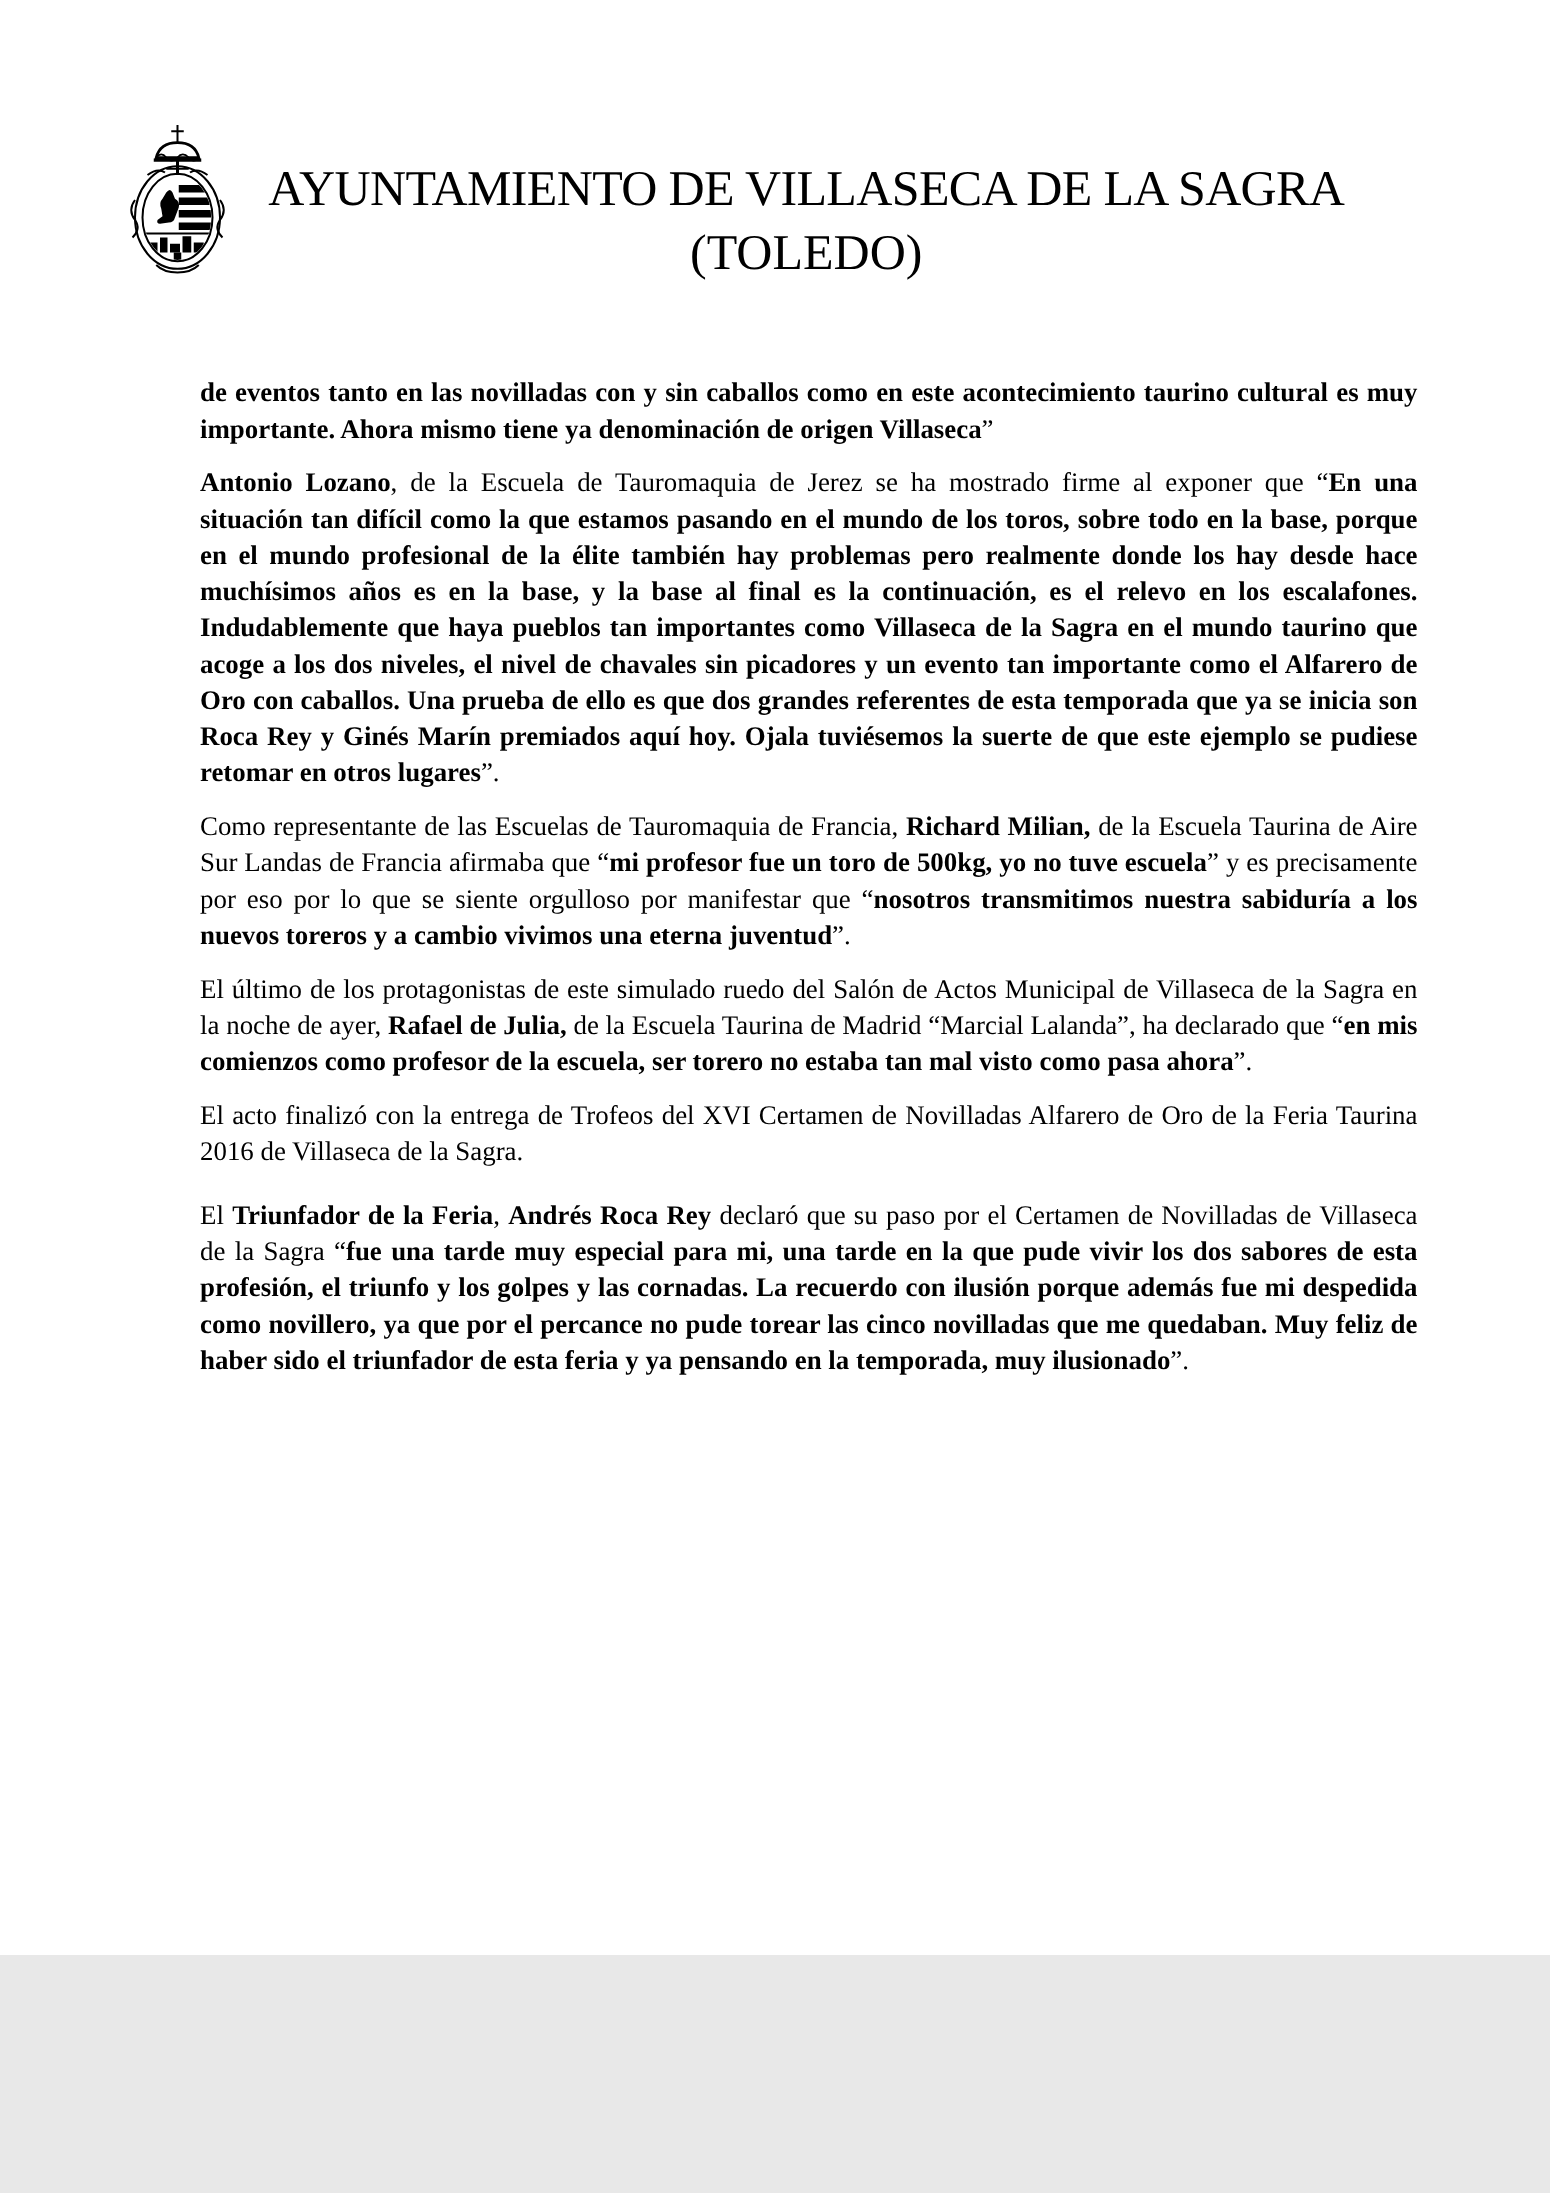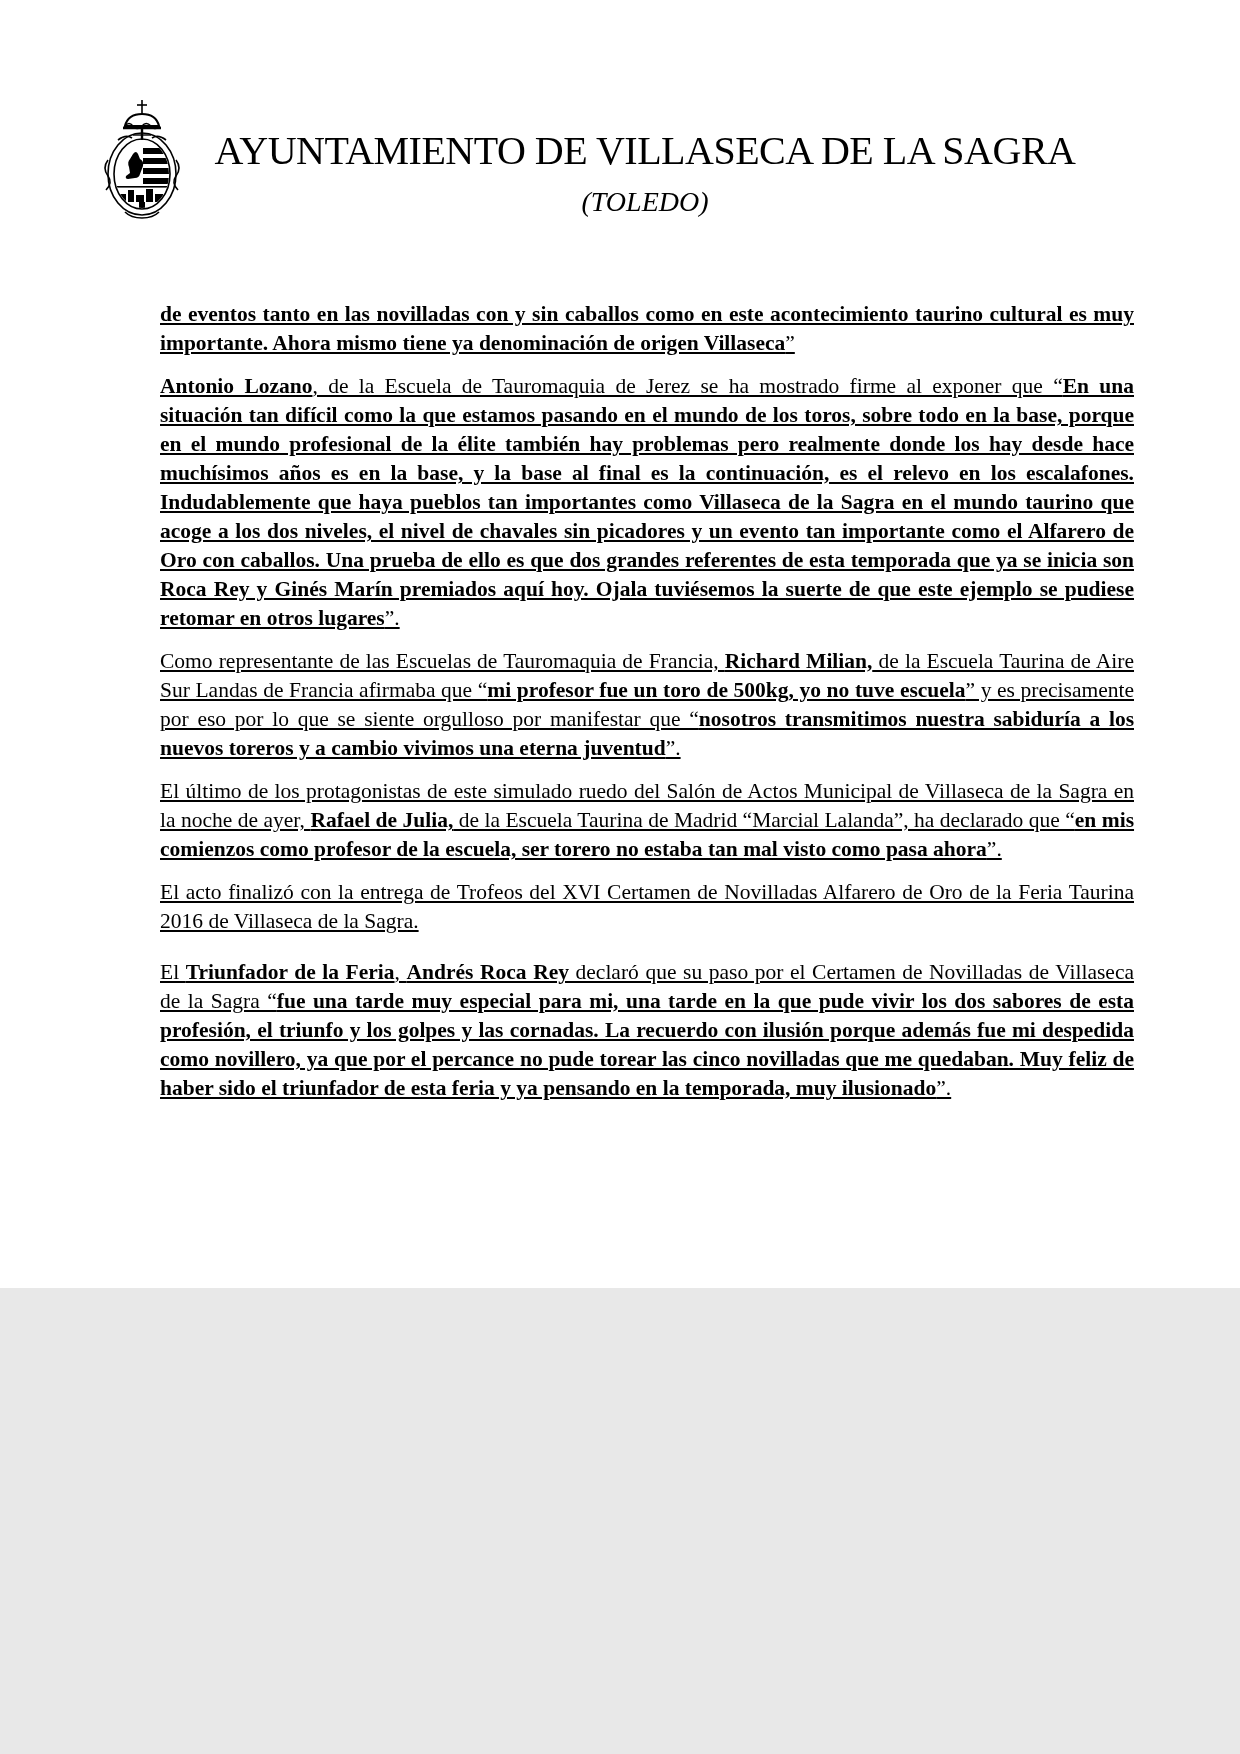--- a/index.html
+++ b/index.html
@@ -3,21 +3,21 @@
 <meta charset="utf-8">
 <style>
   html, body {
     margin: 0;
     padding: 0;
     background: #e8e8e8;
   }
   .page {
     position: relative;
     width: 1240px;
-    height: 1288px;
+    height: 1564px;
     margin: 0 auto;
     background: #ffffff;
     color: #000000;
     font-family: "Liberation Serif", "DejaVu Serif", serif;
     overflow: hidden;
     box-sizing: border-box;
   }
   .doc-header {
     display: flex;
     align-items: flex-start;
@@ -33,30 +33,28 @@
     text-align: center;
     padding-top: 28px;
   }
   .org-title {
     font-size: 40px;
     line-height: 50px;
     letter-spacing: -0.5px;
     white-space: nowrap;
   }
   .org-subtitle {
-    font-size: 28px;
+    font-size: 40px;
     line-height: 52px;
-    font-style: italic;
   }
   .doc-body {
     margin: 72px 106px 0 160px;
     font-size: 21.5px;
     line-height: 29px;
     text-align: justify;
-    text-decoration: underline;
   }
   .doc-body p {
     margin: 0 0 14px 0;
   }
   .doc-body p.section-heading {
     font-weight: bold;
     margin-top: 50px;
     margin-bottom: 52px;
   }
   .doc-body p.spaced {

